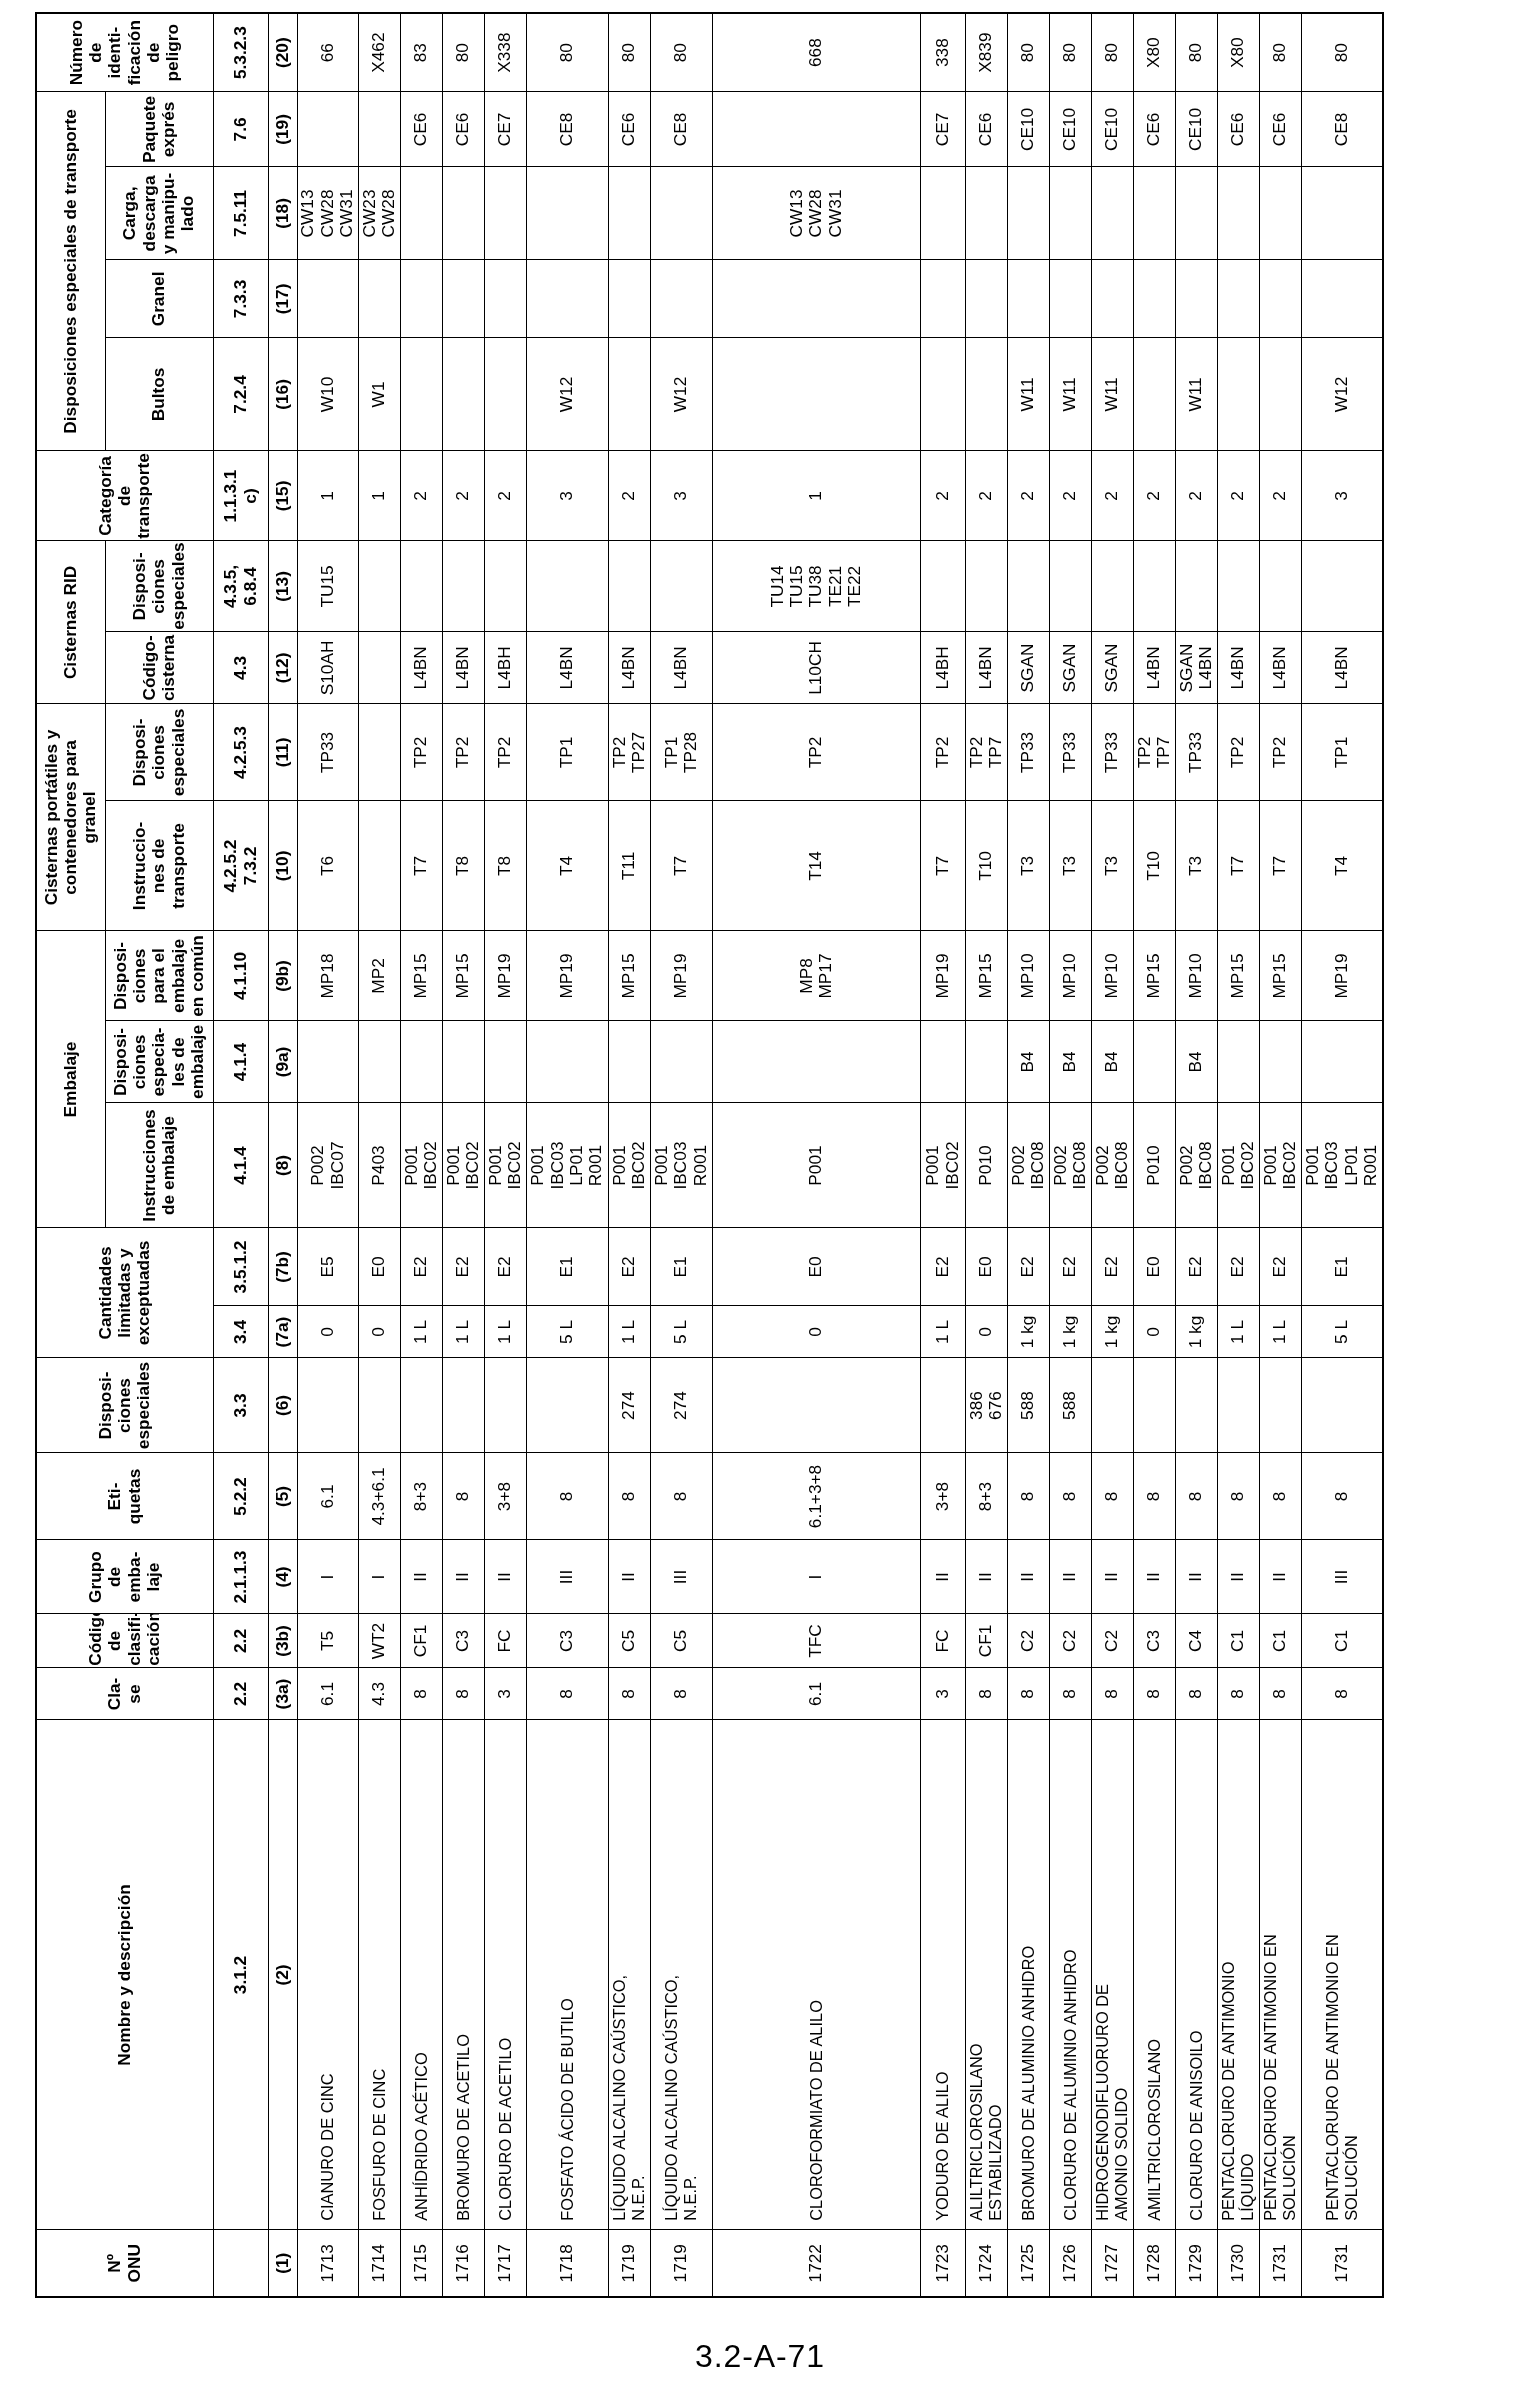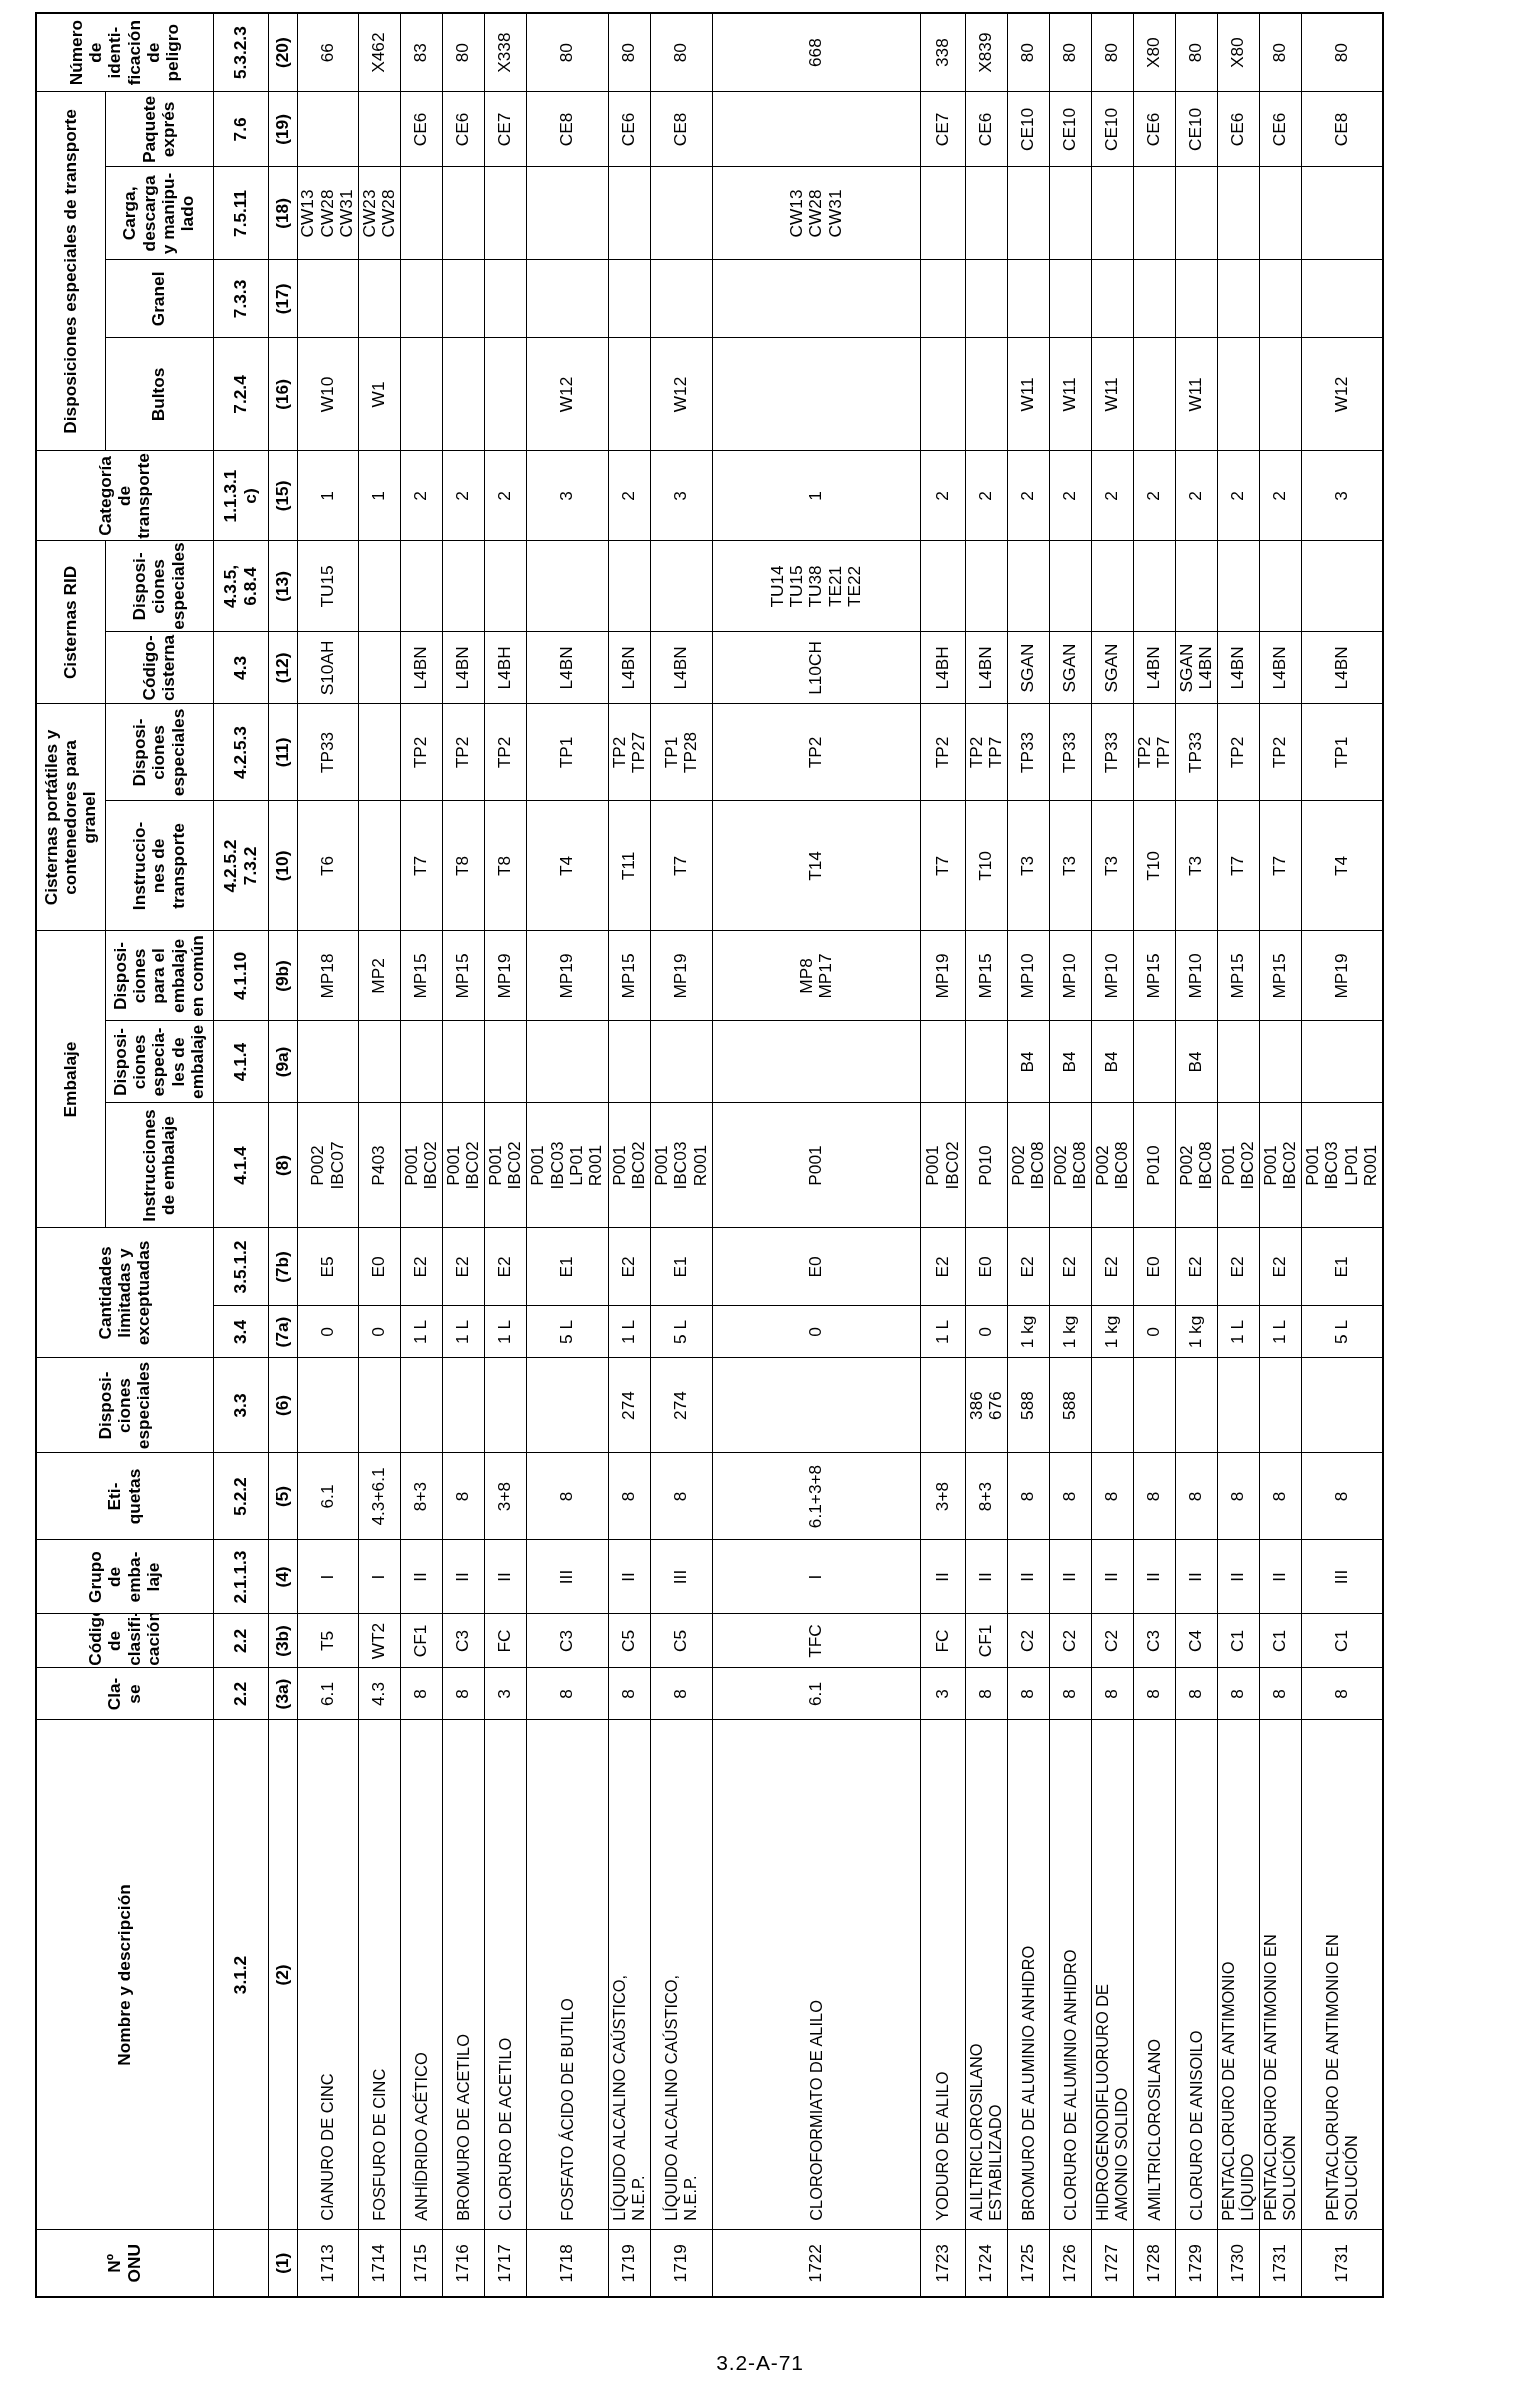--- a/index.html
+++ b/index.html
@@ -20,21 +20,21 @@
     border:1.7px solid #000; text-align:center; vertical-align:middle;
     padding:0.9px 1.7px; font-size:17.3px; line-height:1.12; white-space:pre-line;
     overflow:hidden; font-family:"Liberation Sans", sans-serif;
   }
   .regtable th { font-weight:bold; }
   .regtable td.name-cell {
     text-align:left; padding-left:8.7px; font-size:16.4px; line-height:1.15;
   }
   .footer {
     position:absolute; left:0; bottom:26px; width:1520px;
-    text-align:center; font-size:21px; letter-spacing:0.9px;
+    text-align:center; font-size:32px; letter-spacing:0.9px;
   }
 </style>
 </head>
 <body>
 
 <div class="page">
   <div class="rotor">
     <table class="regtable">
         <colgroup>
           <col style="width: 67px;">

